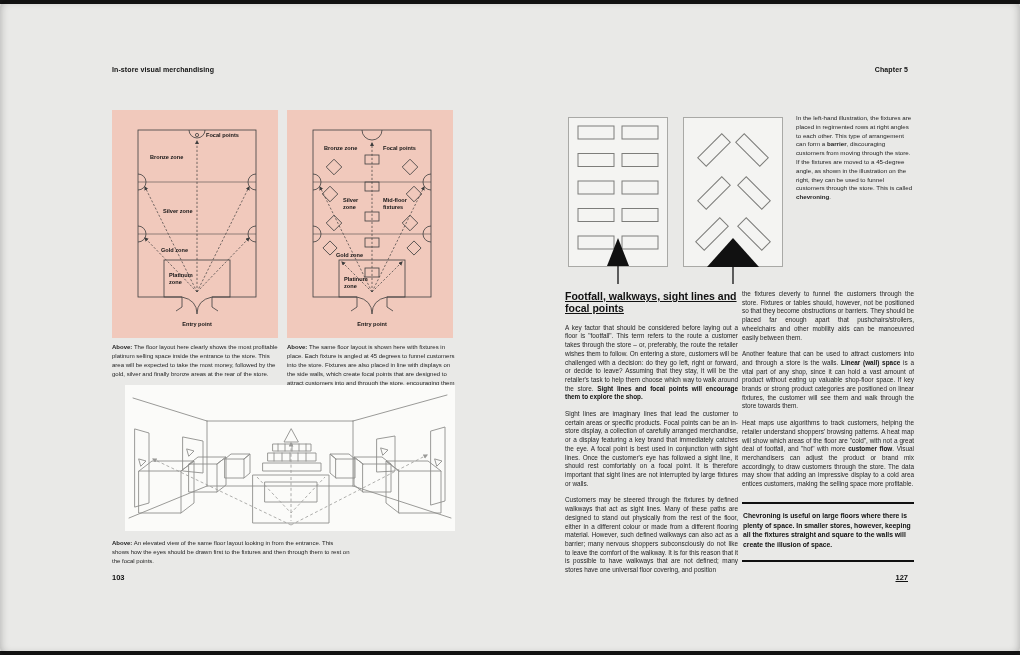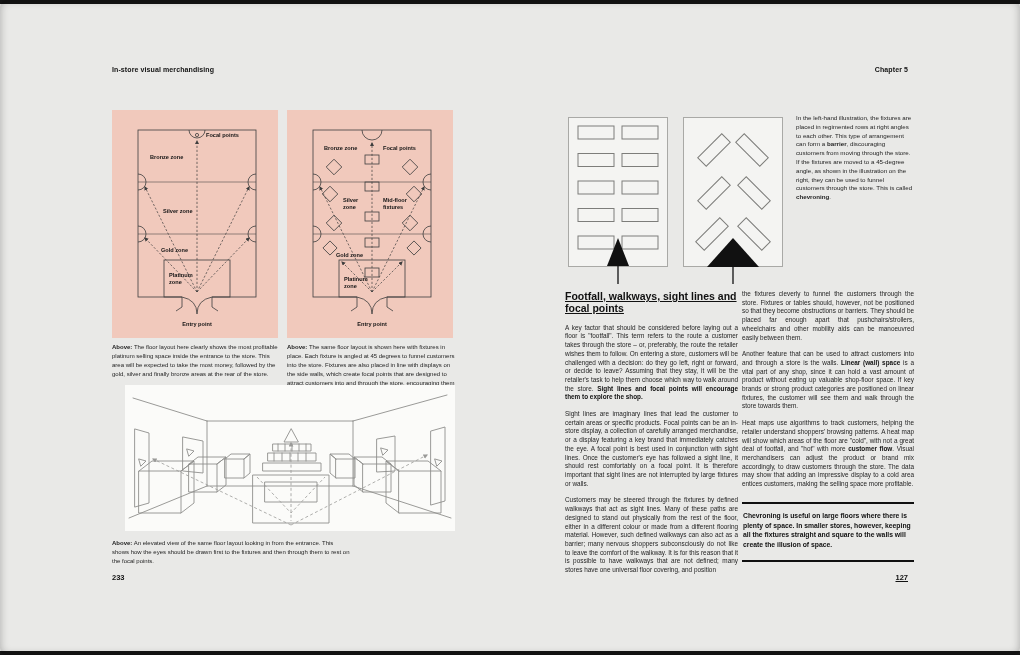--- a/index.html
+++ b/index.html
@@ -235,21 +235,21 @@
       <path class="skd" d="M166 92 V136"></path>
     </g>
   </svg>
 </div>
 
 <div class="caption cap-sketch">
   <span class="cap-label">Above:</span>
   <span>An elevated view of the same floor layout looking in from the entrance. This shows how the eyes should be drawn first to the fixtures and then through them to rest on the focal points.</span>
 </div>
 
-<div class="page-number pn-left">233</div>
+<div class="page-number pn-left">103</div>
 
 <div class="fixture-box fb-1">
   <svg viewBox="0 0 100 168">
     <rect class="gray-box" x=".5" y=".5" width="99" height="149"></rect>
     <g class="gray-fix">
       <rect x="10" y="9" width="36" height="13"></rect>
         <rect x="54" y="9" width="36" height="13"></rect>
       <rect x="10" y="36.5" width="36" height="13"></rect>
         <rect x="54" y="36.5" width="36" height="13"></rect>
       <rect x="10" y="64" width="36" height="13"></rect>

